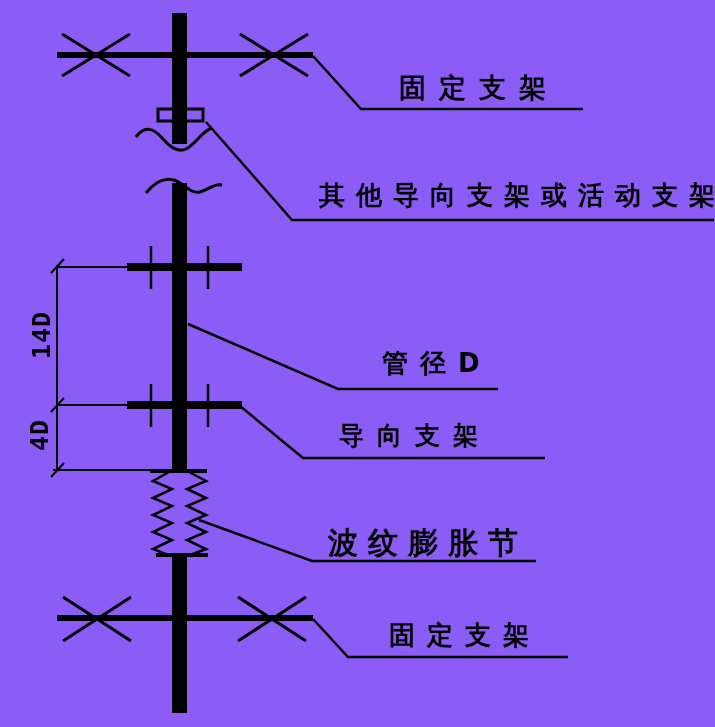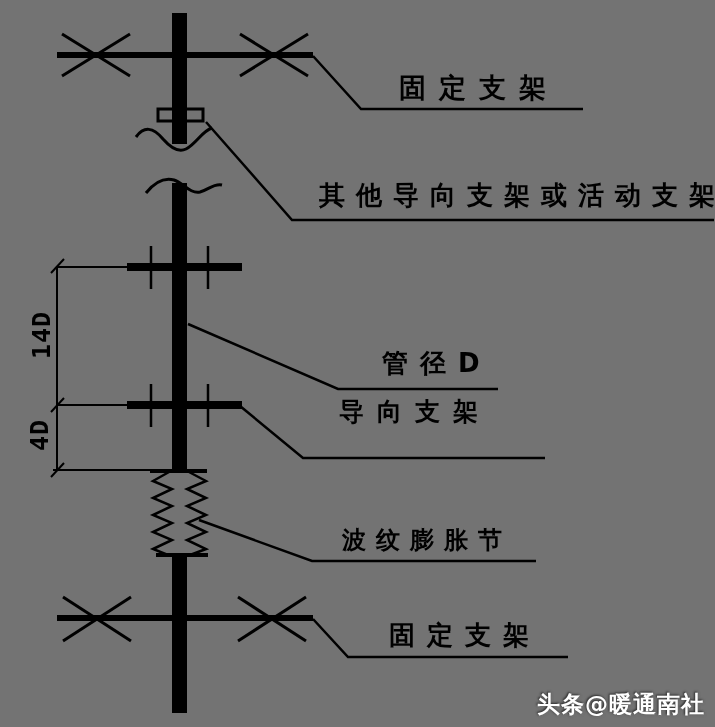--- a/index.html
+++ b/index.html
@@ -1,35 +1,35 @@
 <!DOCTYPE html>
 <html><head>
 <meta charset="utf-8">
 <style>
   html,body{margin:0;padding:0;background:#fff;}
   #stage{
     position:relative;
     width:715px;height:727px;
-    background:#737373;
+    background:#8b5cf6;
     overflow:hidden;
     font-family:"DejaVu Sans","Liberation Sans",sans-serif;
   }
   #linework{position:absolute;left:0;top:0;}
   .cad-label{
     position:absolute;
     color:#000;
     font-weight:bold;
     white-space:nowrap;
     line-height:1;
   }
   .lbl-fixed-top   {left:399px;top:74px; font-size:27px;letter-spacing:13px;}
   .lbl-other-guide {left:287px;top:182px;font-size:26px;letter-spacing:11px;margin-left:32px;}
   .lbl-pipe-dia    {left:371px;top:350px;font-size:26px;letter-spacing:12px;margin-left:11px;}
-  .lbl-guide       {left:339px;top:399px;font-size:25px;letter-spacing:13px;}
-  .lbl-bellows     {left:342px;top:528px;font-size:24px;letter-spacing:10px;}
+  .lbl-guide       {left:339px;top:423px;font-size:25px;letter-spacing:13px;}
+  .lbl-bellows     {left:328px;top:528px;font-size:30px;letter-spacing:10px;}
   .lbl-fixed-bot   {left:389px;top:622px;font-size:26px;letter-spacing:12px;}
   .dim-label{
     position:absolute;
     color:#000;
     font-family:"DejaVu Sans Mono","Liberation Mono",monospace;
     font-weight:bold;
     white-space:nowrap;
     line-height:1;
     transform:translate(-50%,-50%) rotate(-90deg);
   }
@@ -138,15 +138,14 @@
   <div class="cad-label lbl-guide">导向支架</div>
 
   <div class="cad-label lbl-bellows">波纹膨胀节</div>
 
   <div class="cad-label lbl-fixed-bot">固定支架</div>
 
   <div class="dim-label dim-14d">14D</div>
 
   <div class="dim-label dim-4d">4D</div>
 
-  <div class="watermark">头条@暖通南社</div>
 
 </div>
 
 </body></html>

